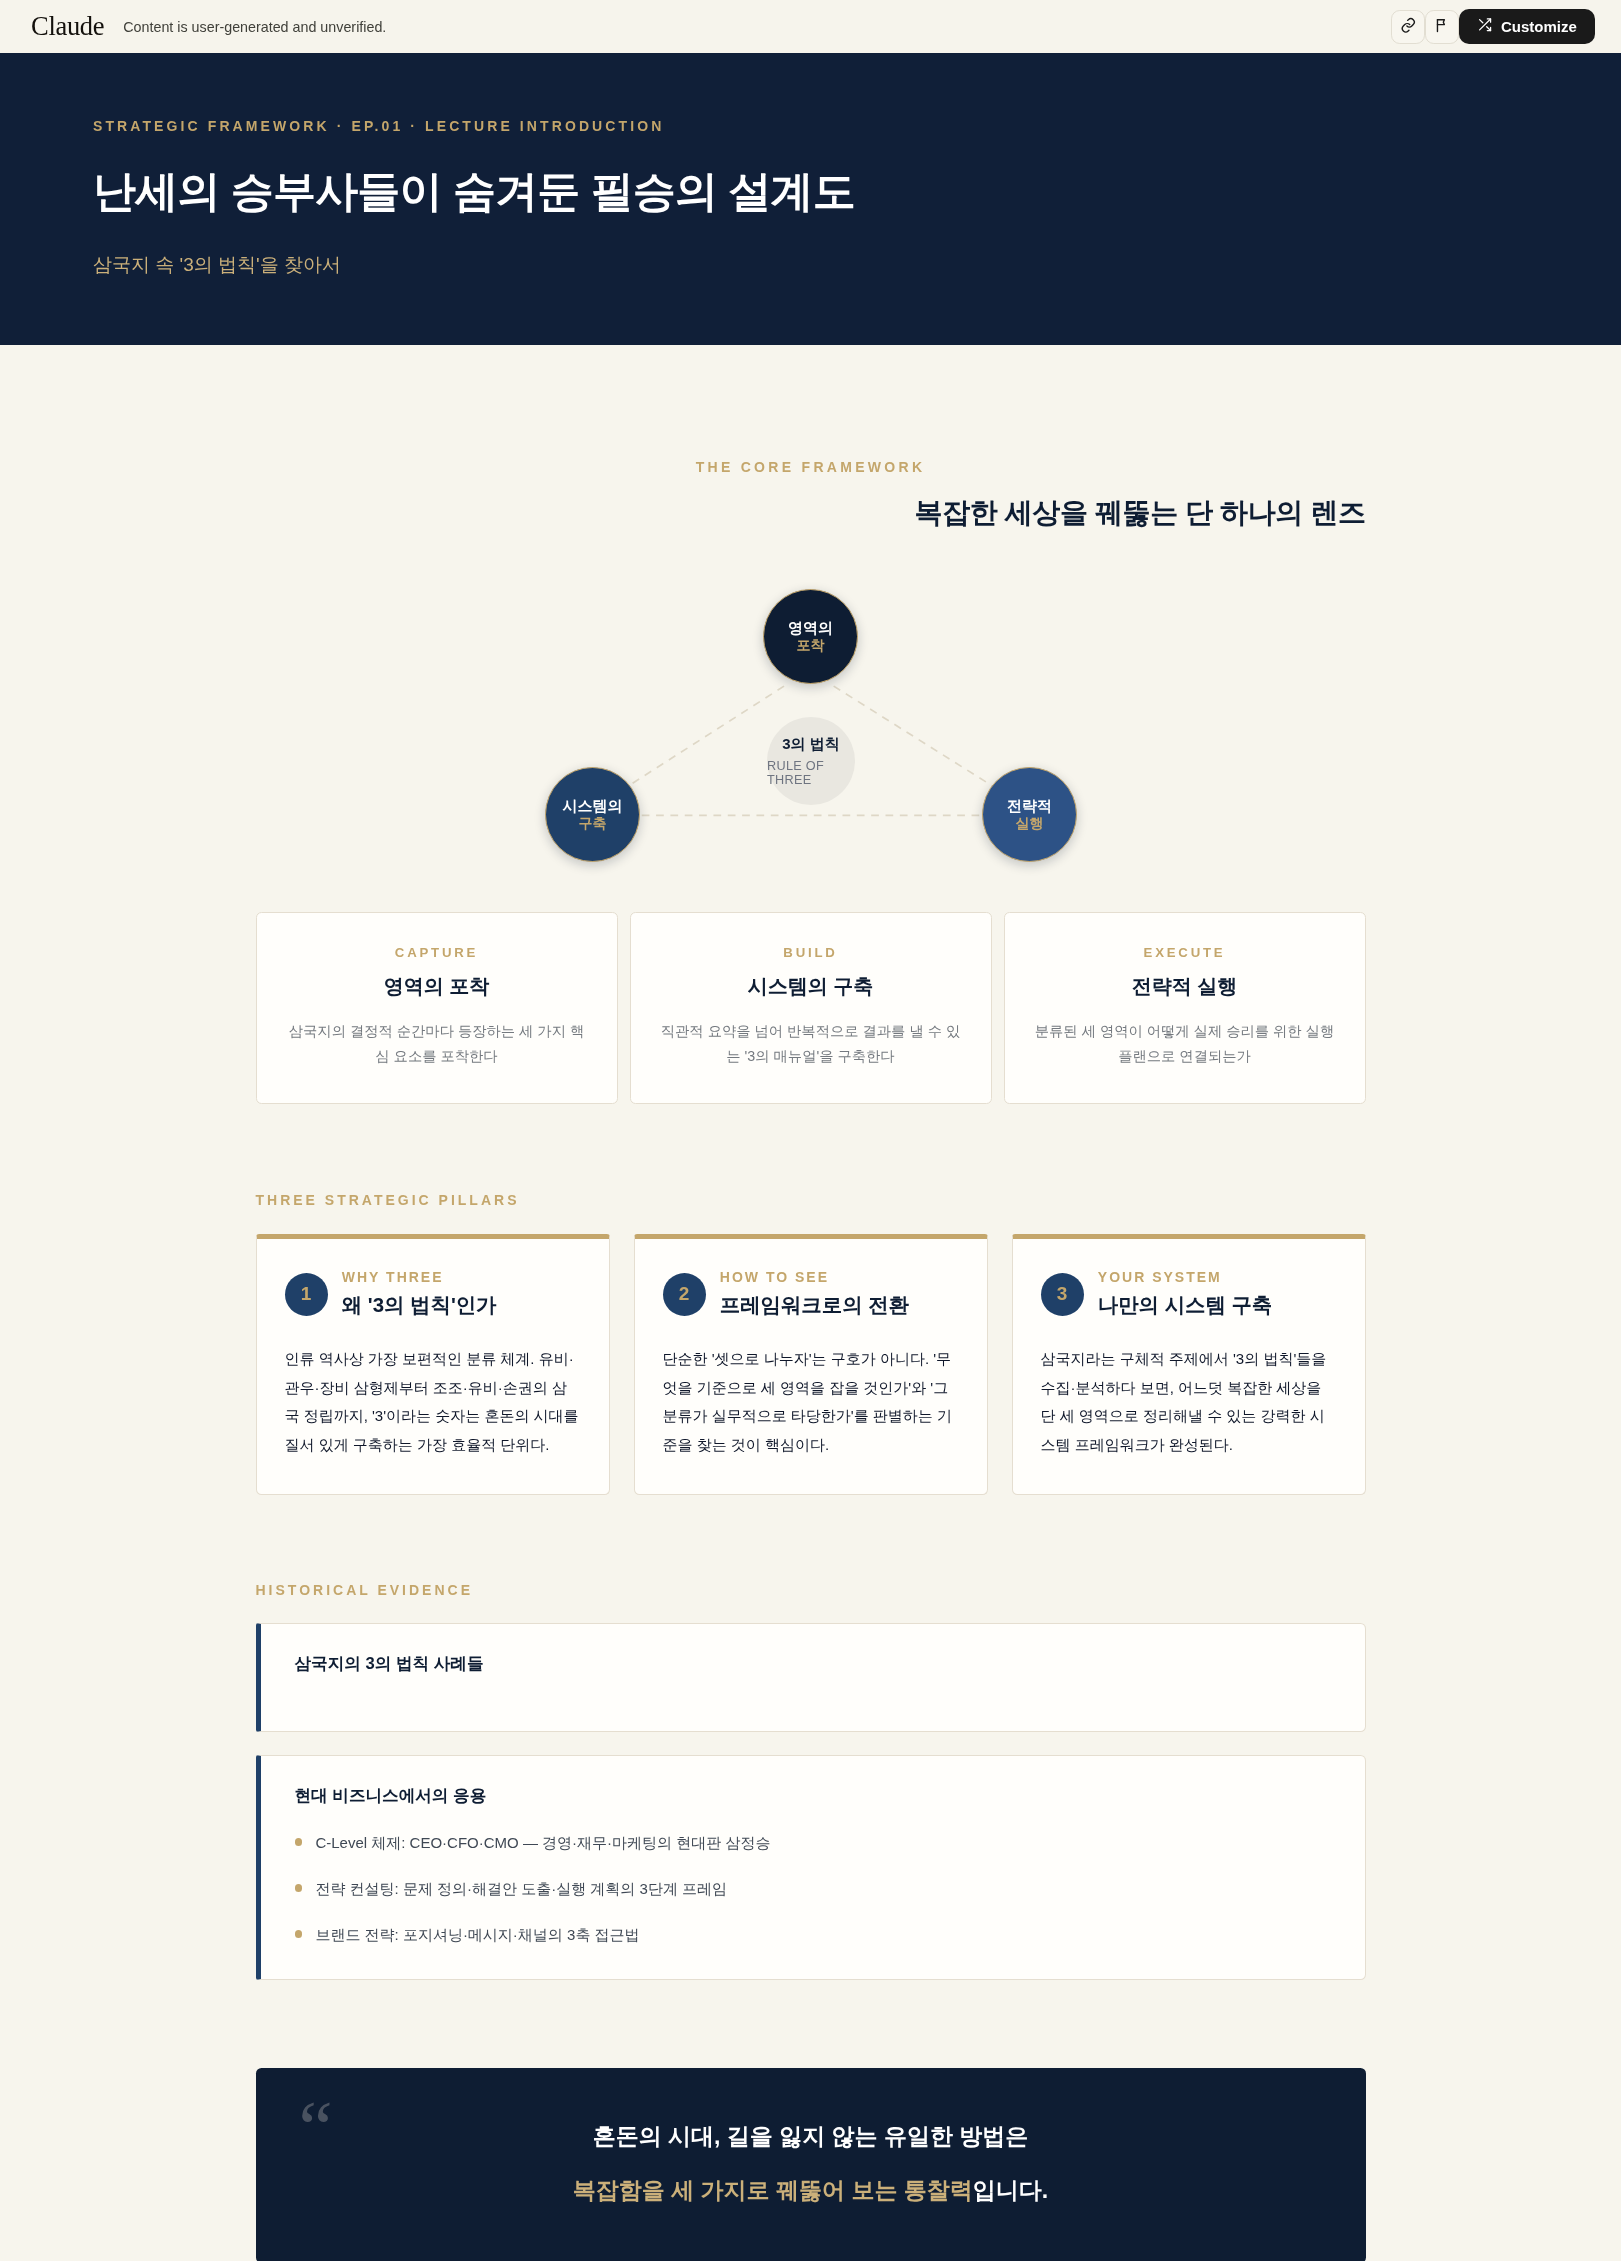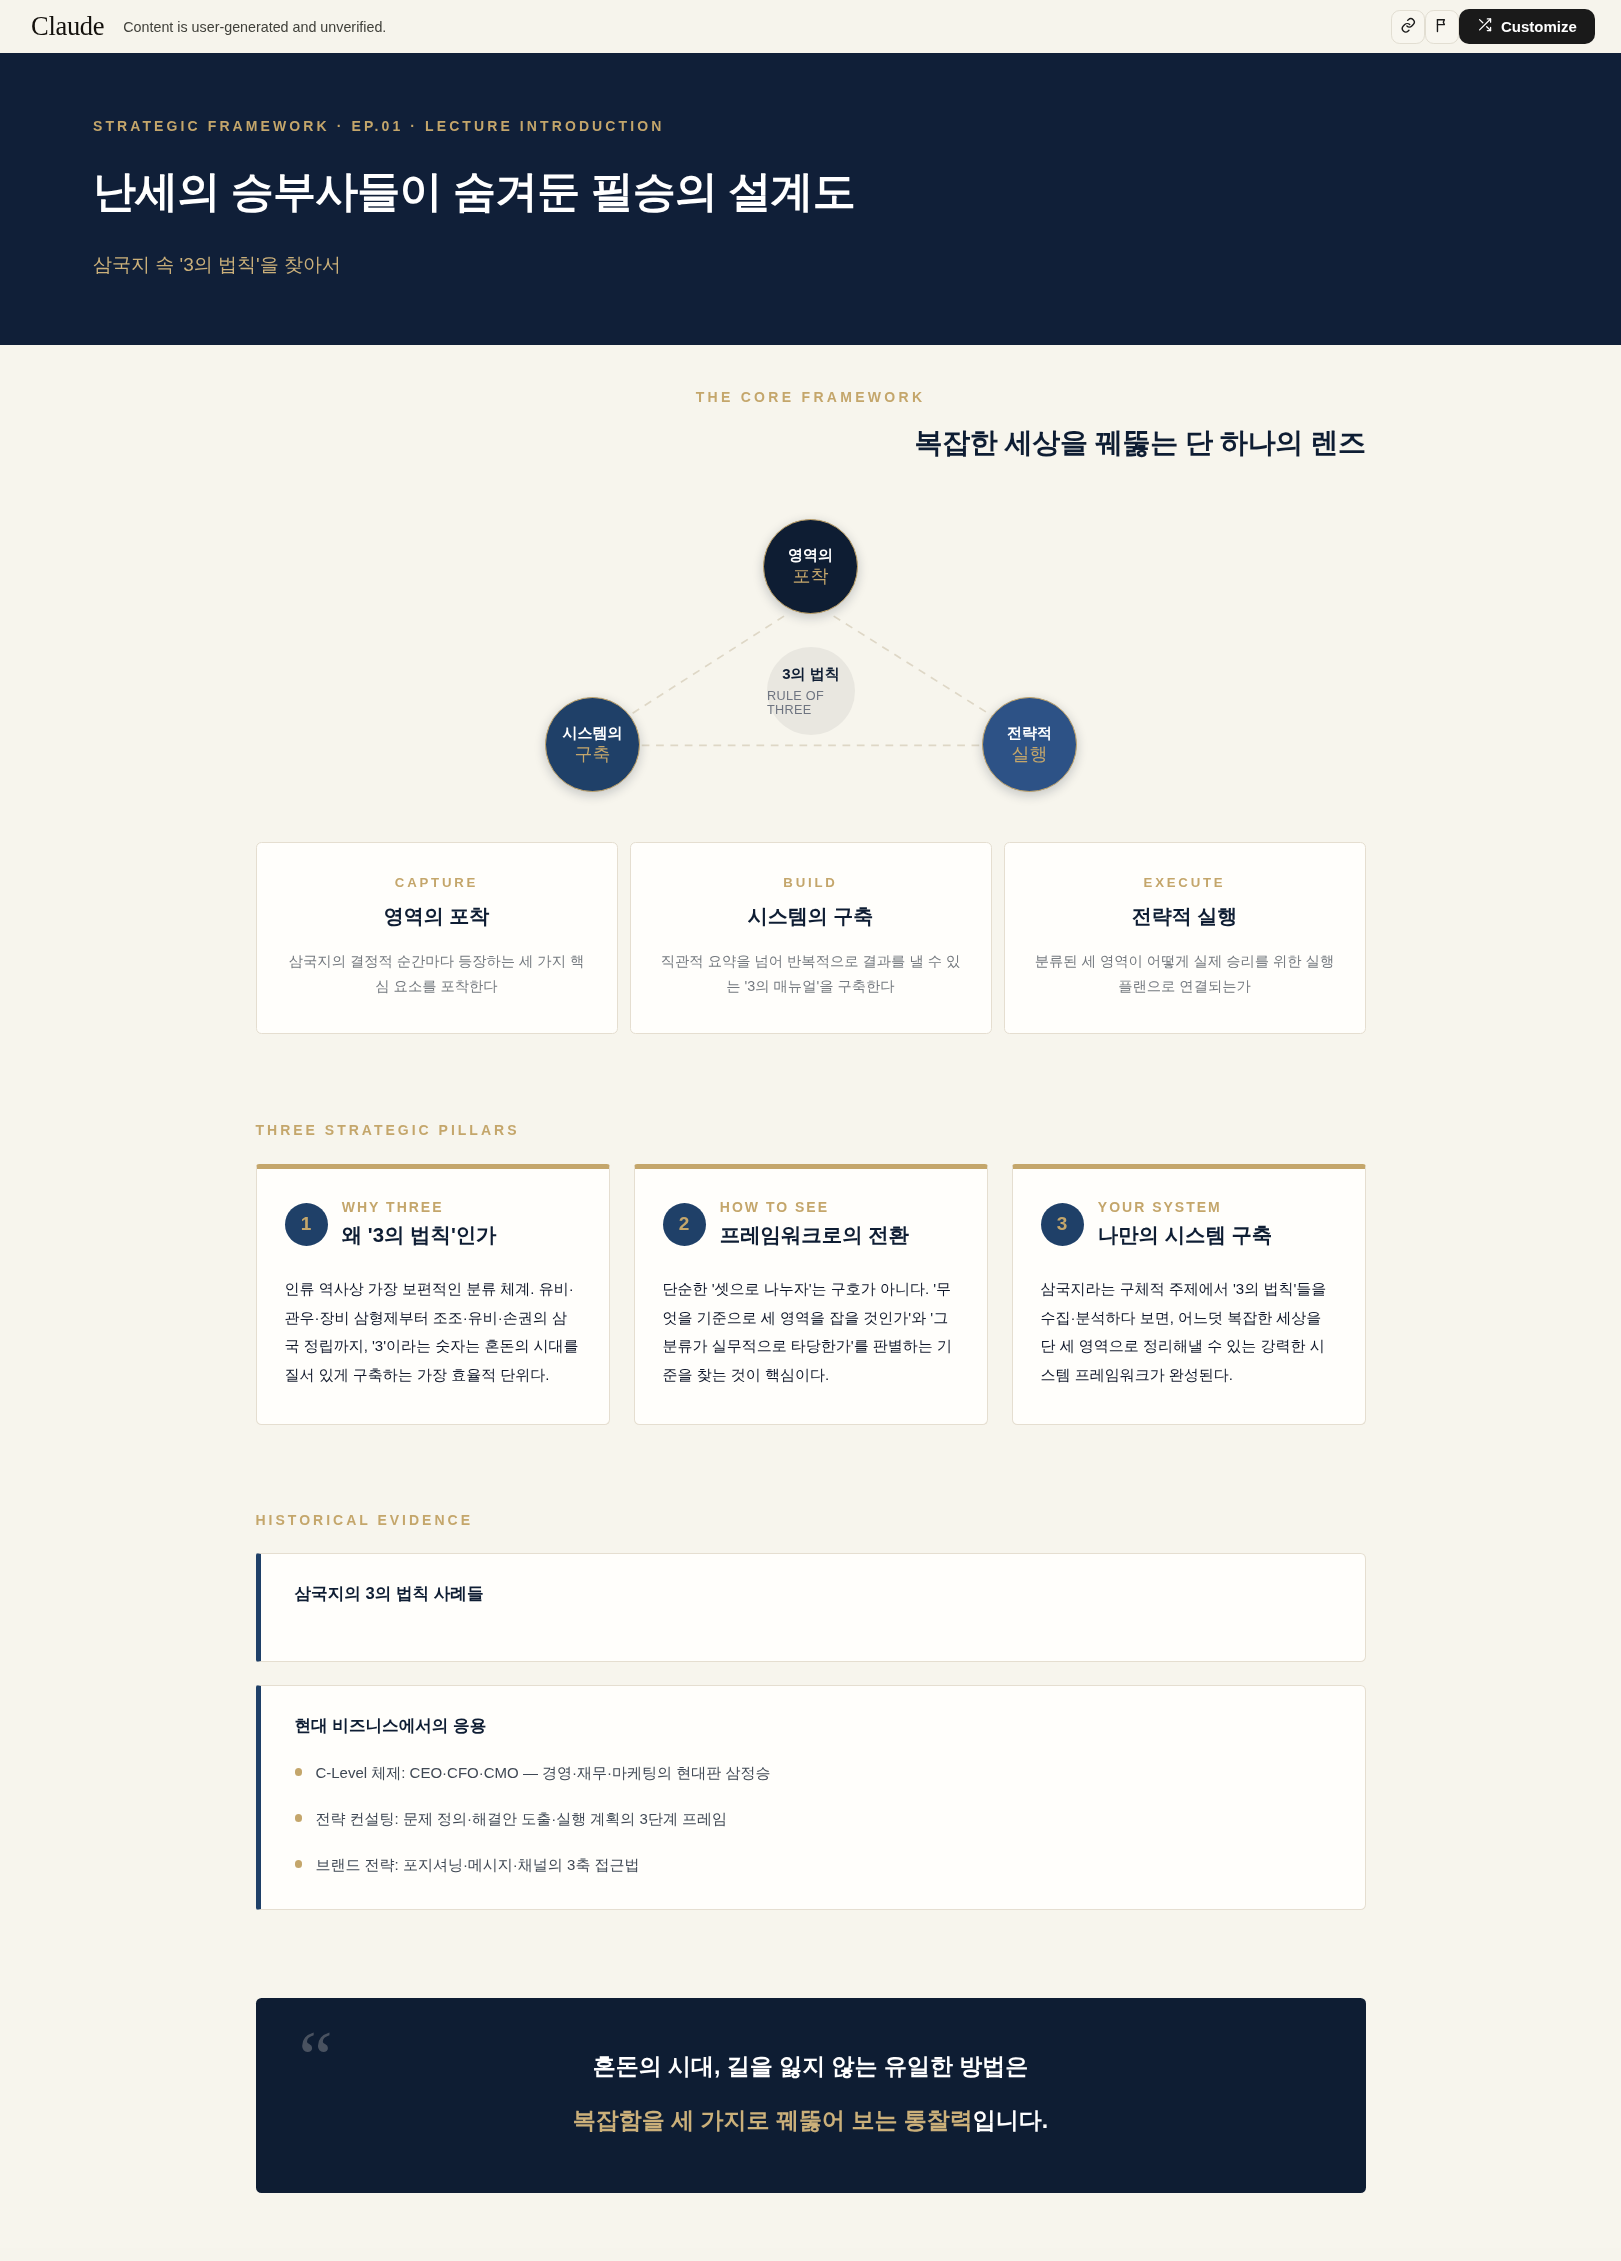--- a/index.html
+++ b/index.html
@@ -104,21 +104,21 @@
   }
 
   
   .wrap{
     width:1110px;
     margin:0 auto;
   }
 
   
   .core{
-    padding-top:44px;
+    padding-top:114px;
   }
   .core-eyebrow{
     text-align:center;
     font-size:14px;
     letter-spacing:3.3px;
     font-weight:700;
     color:var(--gold);
     margin-bottom:19px;
   }
   .core-title{
@@ -144,21 +144,21 @@
     position:absolute;
     width:95px;height:95px;
     border-radius:50%;
     display:flex;flex-direction:column;
     align-items:center;justify-content:center;
     border:1.7px solid var(--gold);
     box-shadow:0 3.3px 11px rgba(16,31,56,.22);
     line-height:1.28;
   }
   .node .l1{font-size:15px;font-weight:800;color:#ffffff;}
-  .node .l2{font-size:18px;font-weight:400;color:var(--gold);}
+  .node .l2{font-size:14px;font-weight:700;color:var(--gold);}
   .node-top{left:311px;top:0;background:var(--navy-deep);}
   .node-left{left:93px;top:178px;background:var(--navy2);}
   .node-right{left:530px;top:178px;background:var(--navy3);}
   .hub{
     position:absolute;
     left:315px;top:128px;
     width:88px;height:88px;
     border-radius:50%;
     background:#e9e7e0;
     display:flex;flex-direction:column;

